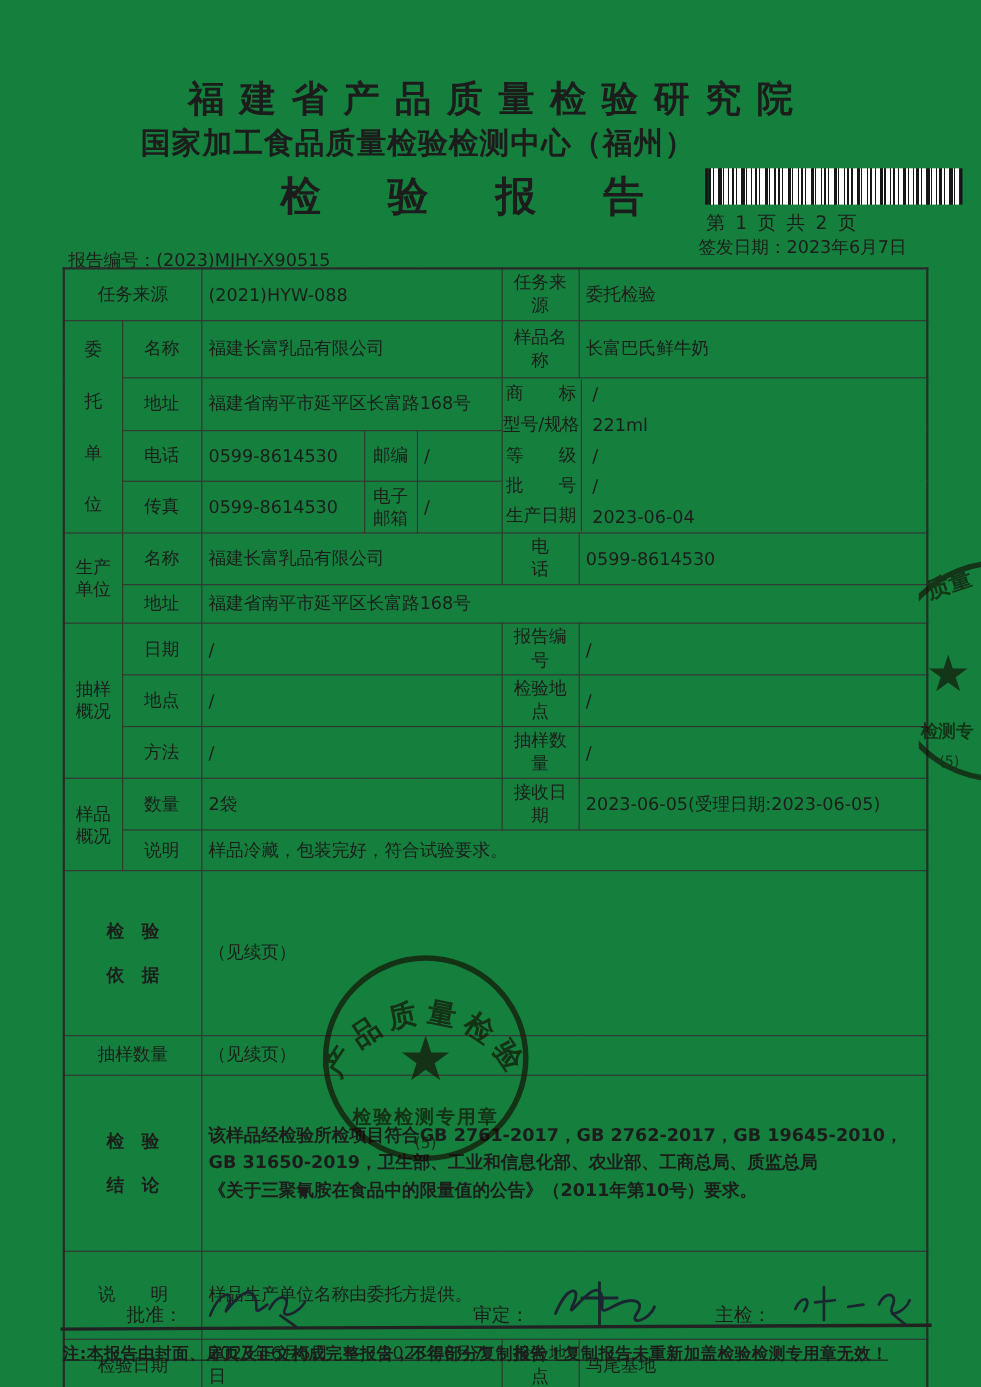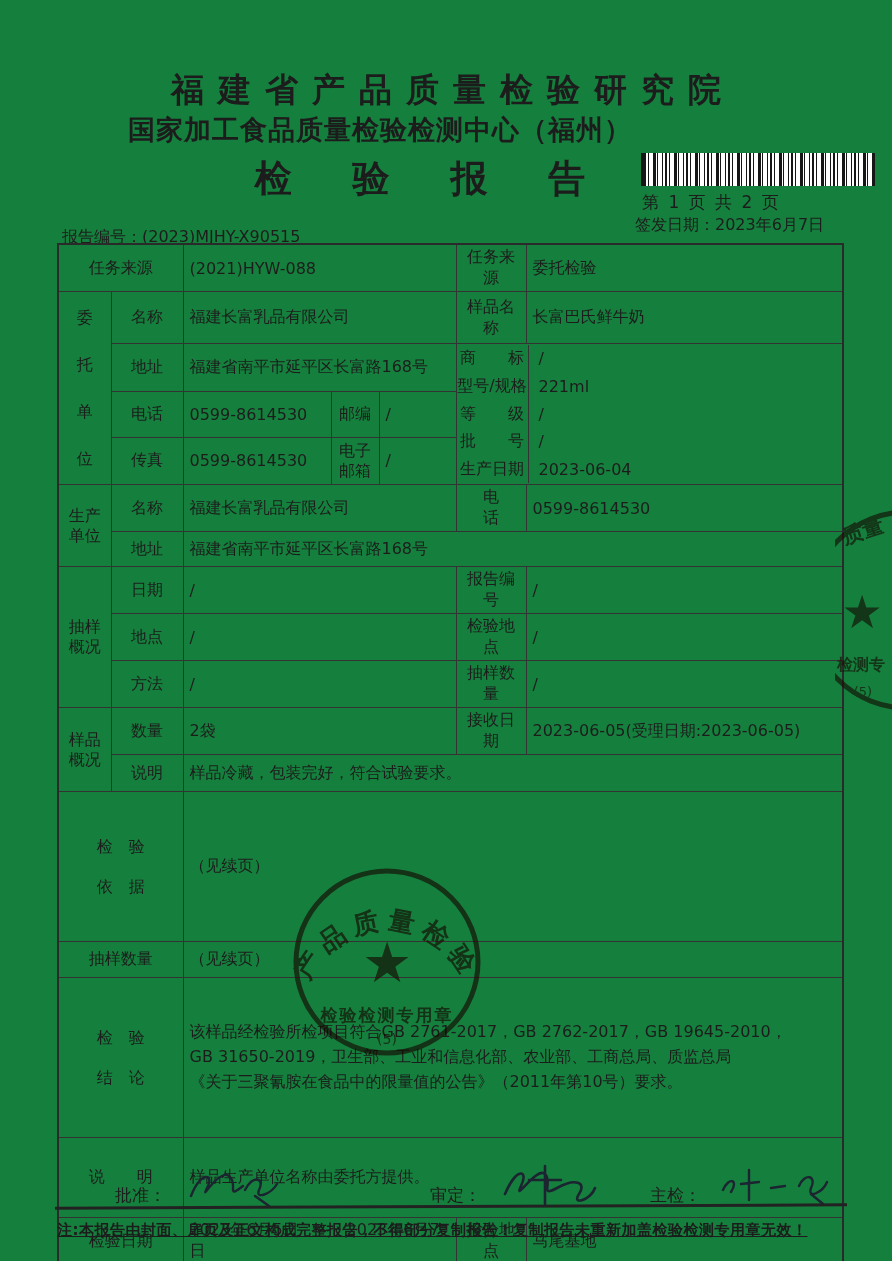--- a/index.html
+++ b/index.html
@@ -60,21 +60,21 @@
   table.main td{
     border:1.6px solid #333;
     padding:2px 6px;
     vertical-align:middle;
     overflow:hidden;
   }
   table.main{border:2.5px solid #2a2a2a;}
   td.lab{text-align:center;padding:2px 2px;}
   td.val{text-align:left;padding-left:10px;}
   td.grp{text-align:center;padding:0;}
-  .pre{white-space:pre-line;}
+  .pre{white-space:pre-line;font-weight:bold;}
   .vstack{white-space:pre-line;line-height:47px;}
   .twoline{white-space:pre-line;line-height:1.25;}
   .r1{height:28px}.r2{height:52px}.r3{height:46px}.r4{height:45px}
   .r5{height:47px}.r6{height:38px}.r7{height:35px}.r8{height:33px}
   .r9{height:33px}.r10{height:31px}.r11{height:31px}.r12{height:37px}
   .r13{height:150px}.r14{height:36px}.r15{height:160px}.r16{height:80px}
   .r17{height:36px}
   
   .spec-cell{padding:0 !important;vertical-align:top;margin-top:28px;}
   .spec-grid{display:grid;grid-template-columns:72px 1fr;height:100%;}

